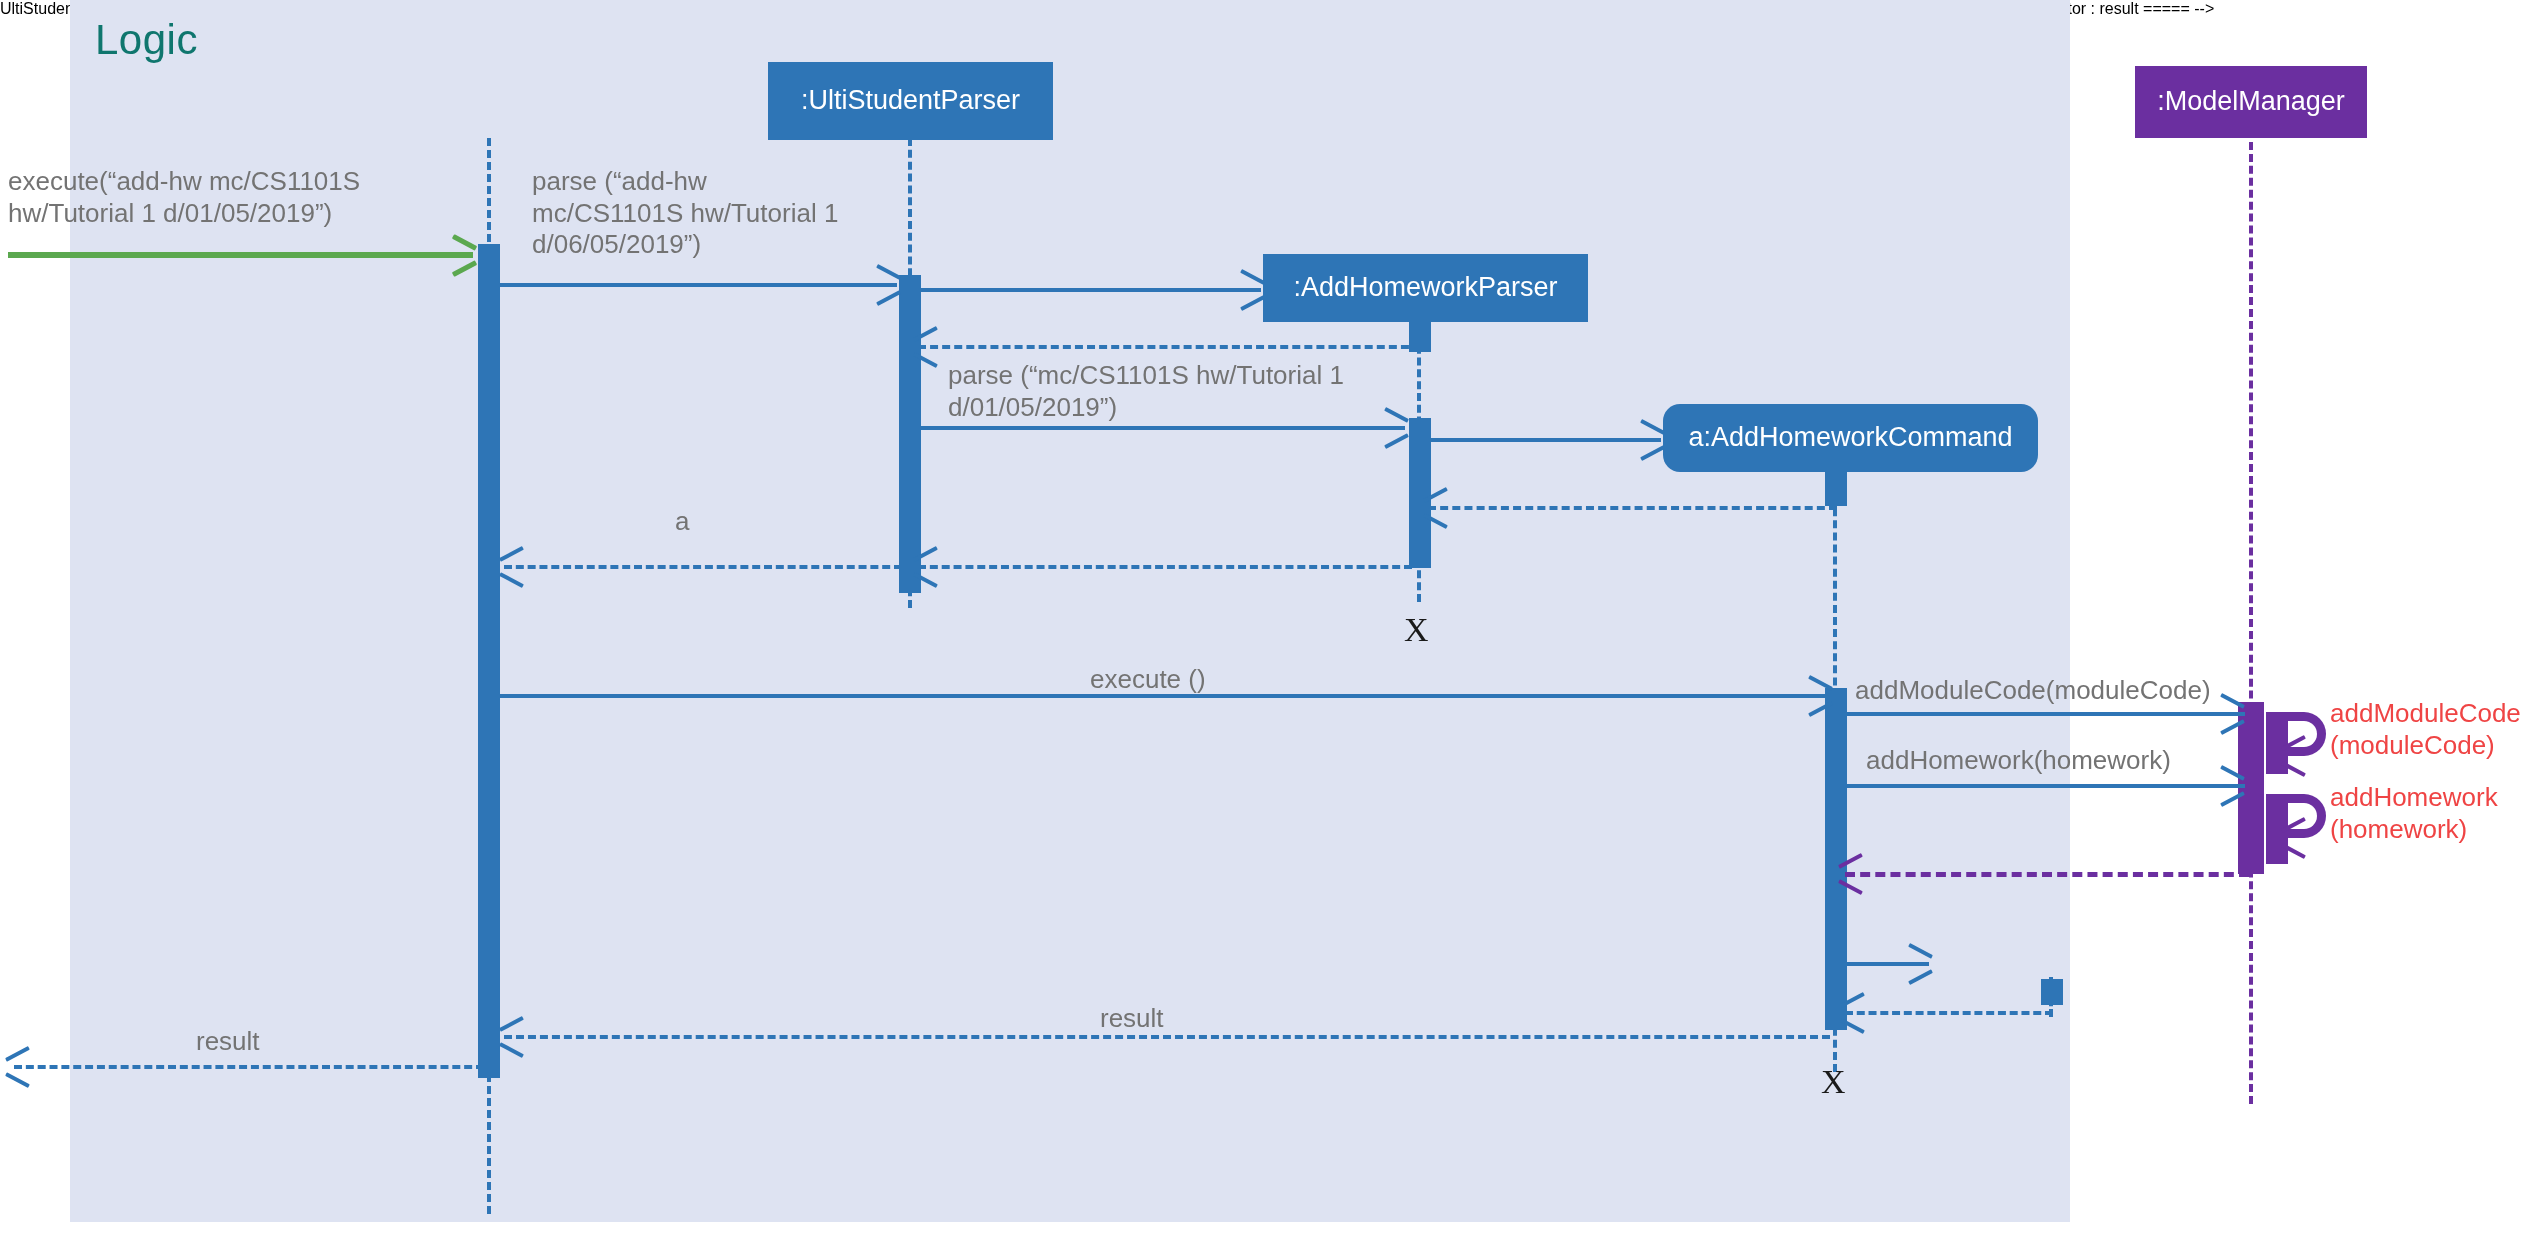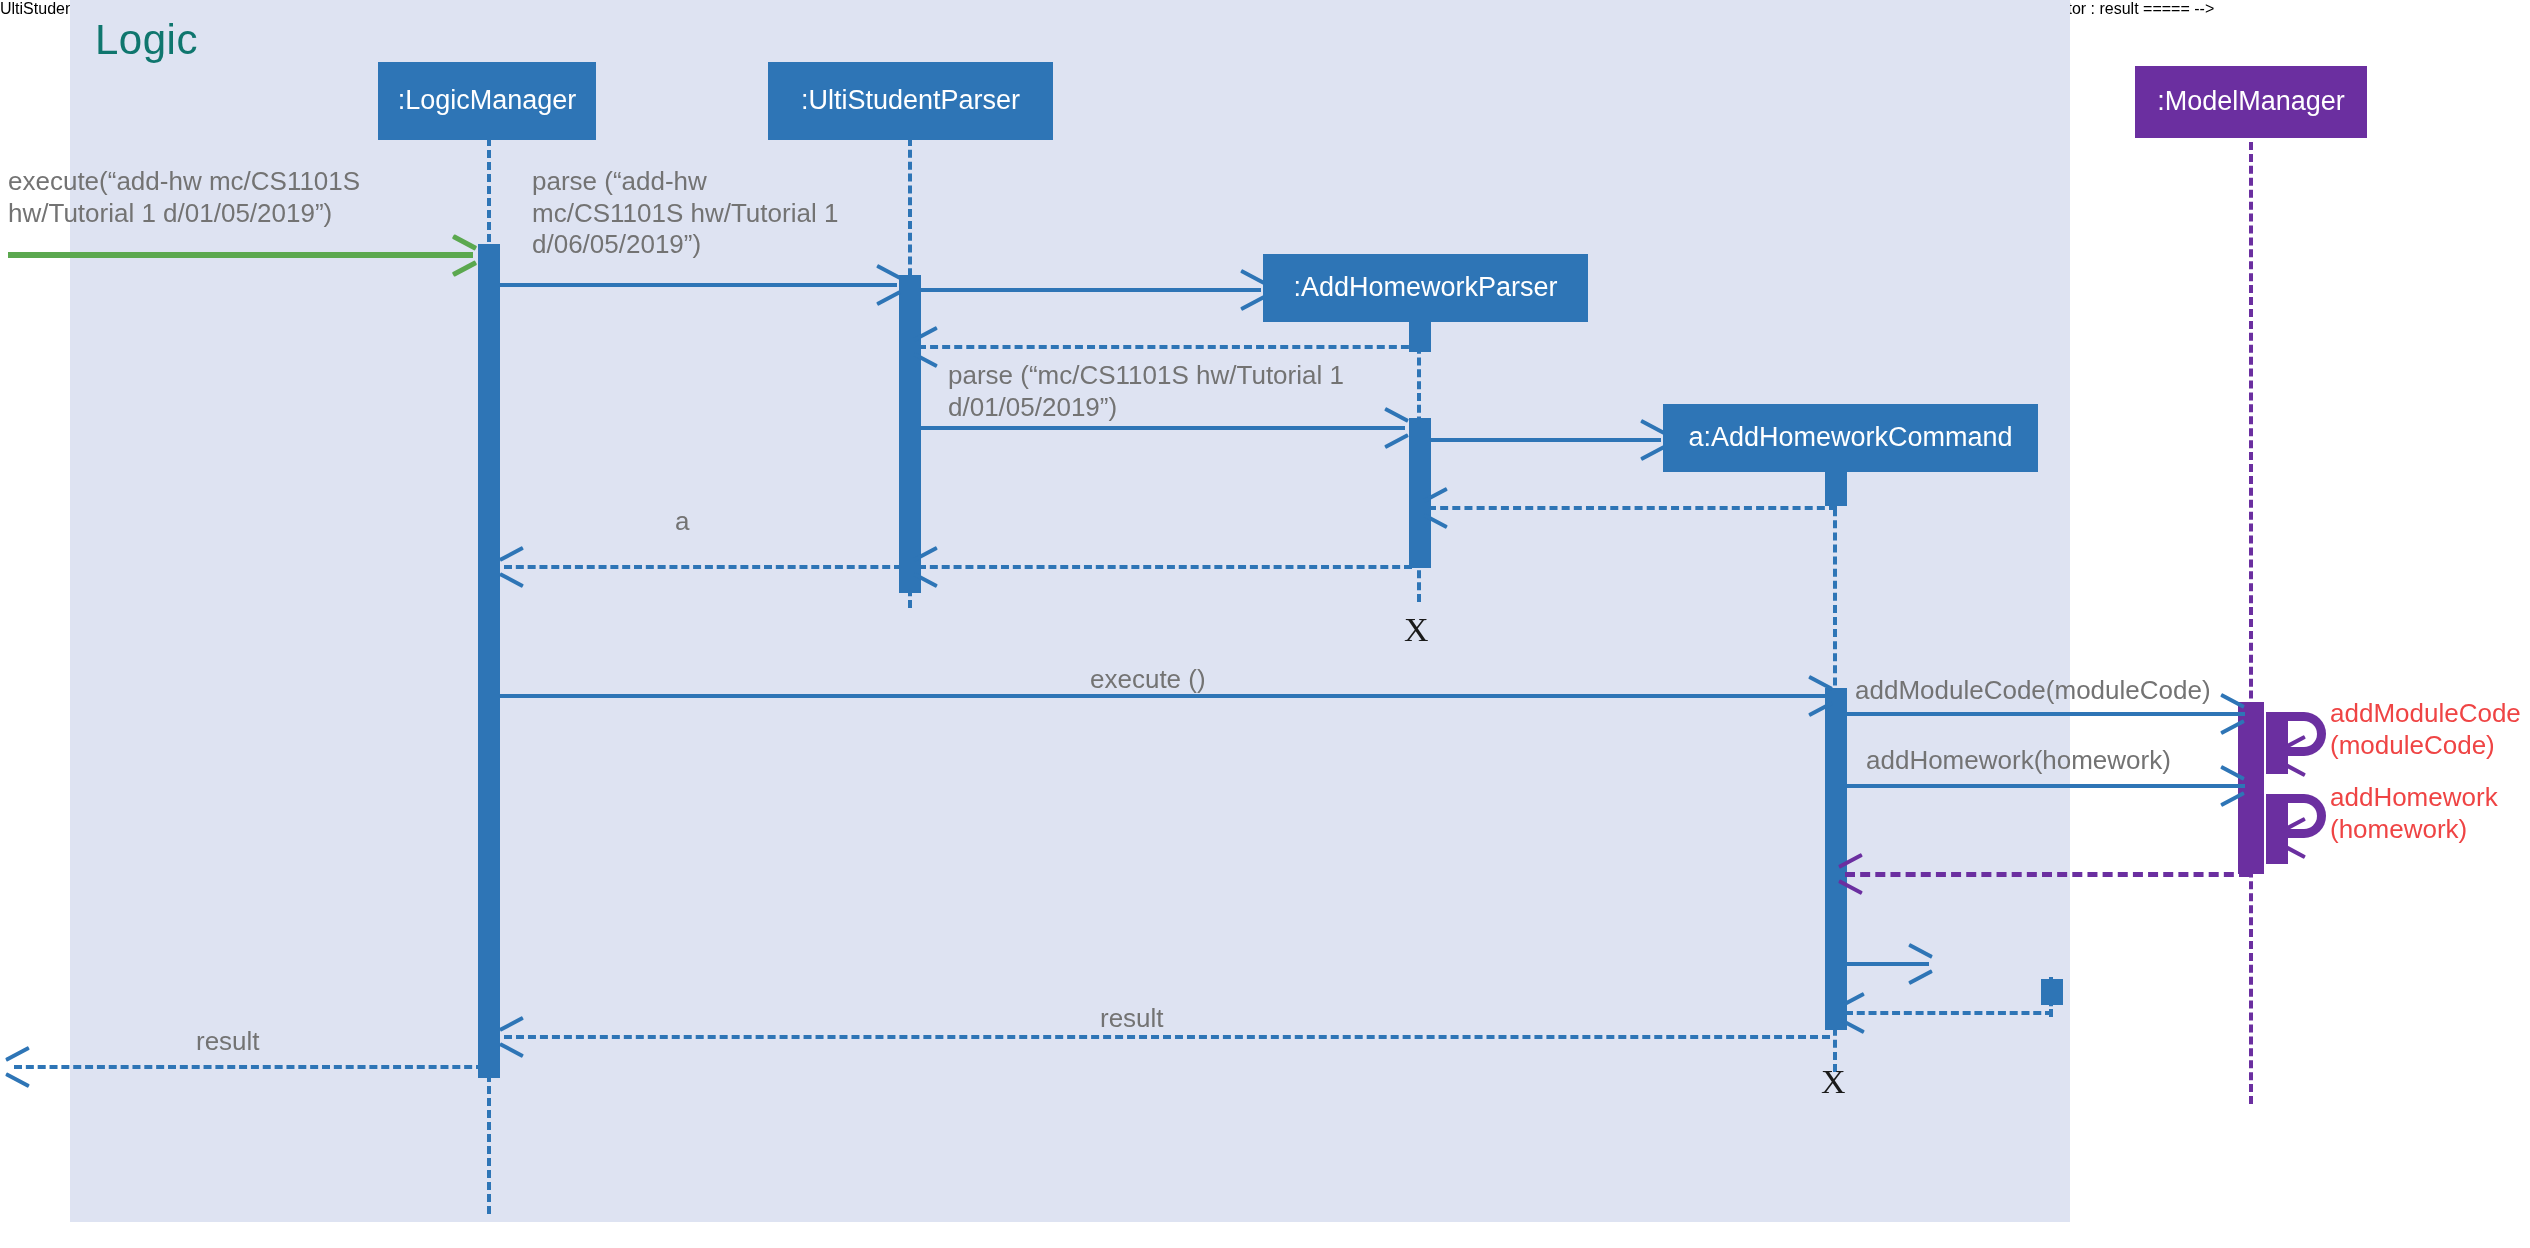--- a/index.html
+++ b/index.html
@@ -128,30 +128,27 @@
 
   
   <div class="lifeline" style="left:487px; top:138px; height:1076px;"></div>
   <div class="lifeline" style="left:908px; top:138px; height:470px;"></div>
   <div class="lifeline" style="left:1417px; top:322px; height:280px;"></div>
   <div class="lifeline" style="left:1833px; top:472px; height:600px;"></div>
   <div class="lifeline" style="left:2049px; top:977px; height:40px;"></div>
   <div class="lifeline purple" style="left:2249px; top:142px; height:962px;"></div>
 
   
-  <div class="pbox" style="left:378px; top:62px; width:218px; height:78px;">
-    <span>:LogicManager</span>
-  </div>
   <div class="pbox" style="left:768px; top:62px; width:285px; height:78px;">
     <span>:UltiStudentParser</span>
   </div>
   <div class="pbox" style="left:1263px; top:254px; width:325px; height:68px;">
     <span>:AddHomeworkParser</span>
   </div>
-  <div class="pbox" style="left:1663px; top:404px; width:375px; height:68px;">
+  <div class="pbox" style="left:1663px; top:404px; width:375px; height:68px;border-radius:17px;">
     <span>a:AddHomeworkCommand</span>
   </div>
   <div class="pbox purple" style="left:2135px; top:66px; width:232px; height:72px;">
     <span>:ModelManager</span>
   </div>
 
   
   <div class="act" style="left:478px;  top:244px; height:834px;"></div>
   <div class="act" style="left:899px;  top:275px; height:318px;"></div>
   <div class="act" style="left:1409px; top:322px; height:30px;"></div>

